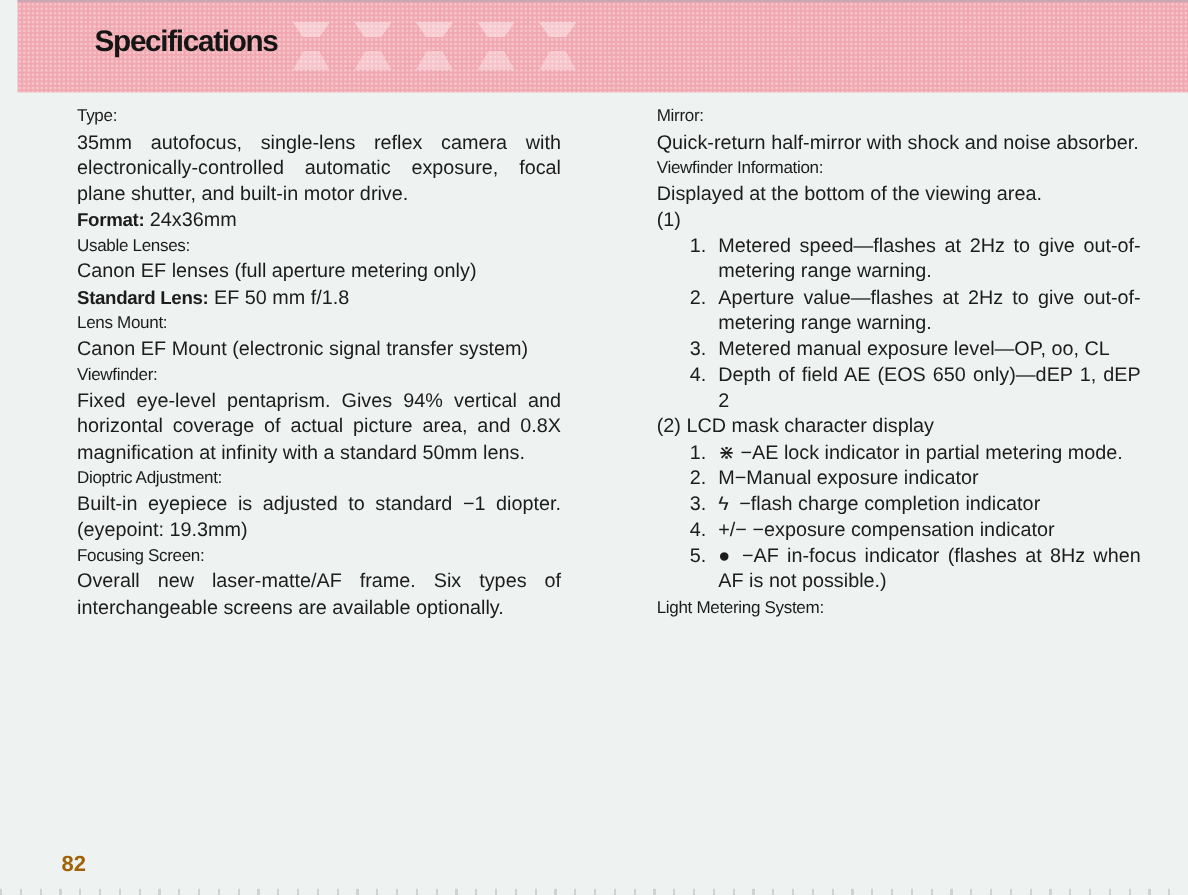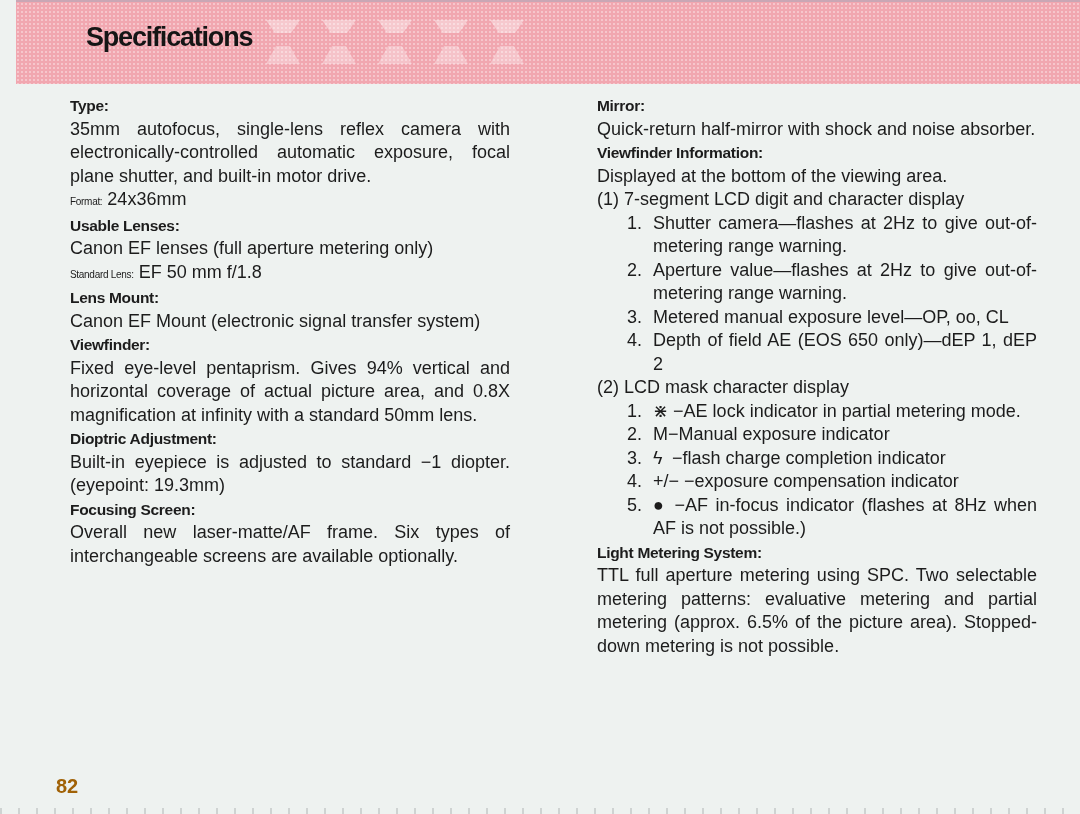--- a/index.html
+++ b/index.html
@@ -35,24 +35,24 @@
     font-size: 27px; font-weight: bold; letter-spacing: -1.2px;
     color: #151515; margin: 0;
   }
   .column {
     position: absolute; top: 94px; width: 440px;
     font-size: 18px; line-height: 23.5px;
   }
   .col-left { left: 70px; }
   .col-right { left: 585px; margin-left: 12px; }
   .label {
-    font-weight: bold; font-size: 15.5px; letter-spacing: -0.3px;
+    font-weight: normal; font-size: 15.5px; letter-spacing: -0.3px;
     display: block; line-height: 23.5px;
   }
-  .inline-label { font-weight: normal; font-size: 10px; letter-spacing: -0.3px; }
+  .inline-label { font-weight: bold; font-size: 17px; letter-spacing: -0.3px; }
   .para { display: block; text-align: justify; text-align-last: left; }
   .num-item { display: flex; }
   .num-item .n { flex: 0 0 auto; }
   .sub-list { padding-left: 30px; }
   .sub-item { display: flex; }
   .sub-item .n { width: 26px; flex: 0 0 26px; }
   .sub-item .t { flex: 1; text-align: justify; text-align-last: left; }
   .glyph { display: inline-block; min-width: 14px; text-align: center; }
   .page-number {
     position: absolute; left: 56px; top: 775px;
@@ -115,26 +115,26 @@
     <span class="label">Mirror:</span>
     <span class="para">Quick-return half-mirror with shock and noise absorber.</span>
   </section>
 
   <section>
     <span class="label">Viewfinder Information:</span>
     <span class="para">Displayed at the bottom of the viewing area.</span>
 
     <div>
       <div class="num-item">
-        <span class="n">(1)</span>&nbsp;<span>7-segment LCD digit and character display</span>
+        <span class="n">(1)</span>&nbsp;
       </div>
       <div class="sub-list">
         <div class="sub-item">
           <span class="n">1.</span>
-          <span class="t">Shutter camera—flashes at 2Hz to give out-of-metering range warning.</span>
+          <span class="t">Metered speed—flashes at 2Hz to give out-of-metering range warning.</span>
         </div>
         <div class="sub-item">
           <span class="n">2.</span>
           <span class="t">Aperture value—flashes at 2Hz to give out-of-metering range warning.</span>
         </div>
         <div class="sub-item">
           <span class="n">3.</span>
           <span class="t">Metered manual exposure level—OP, oo, CL</span>
         </div>
         <div class="sub-item">
@@ -168,18 +168,17 @@
         <div class="sub-item">
           <span class="n">5.</span>
           <span class="t"><span class="glyph">●</span><span> −AF in-focus indicator (flashes at 8Hz when AF is not possible.)</span></span>
         </div>
       </div>
     </div>
   </section>
 
   <section>
     <span class="label">Light Metering System:</span>
-    <span class="para">TTL full aperture metering using SPC. Two selectable metering patterns: evaluative metering and partial metering (approx. 6.5% of the picture area). Stopped-down metering is not possible.</span>
   </section>
 </div>
 
 <div class="page-number">82</div>
 <div class="bottom-edge"></div>
 
 </body></html>

